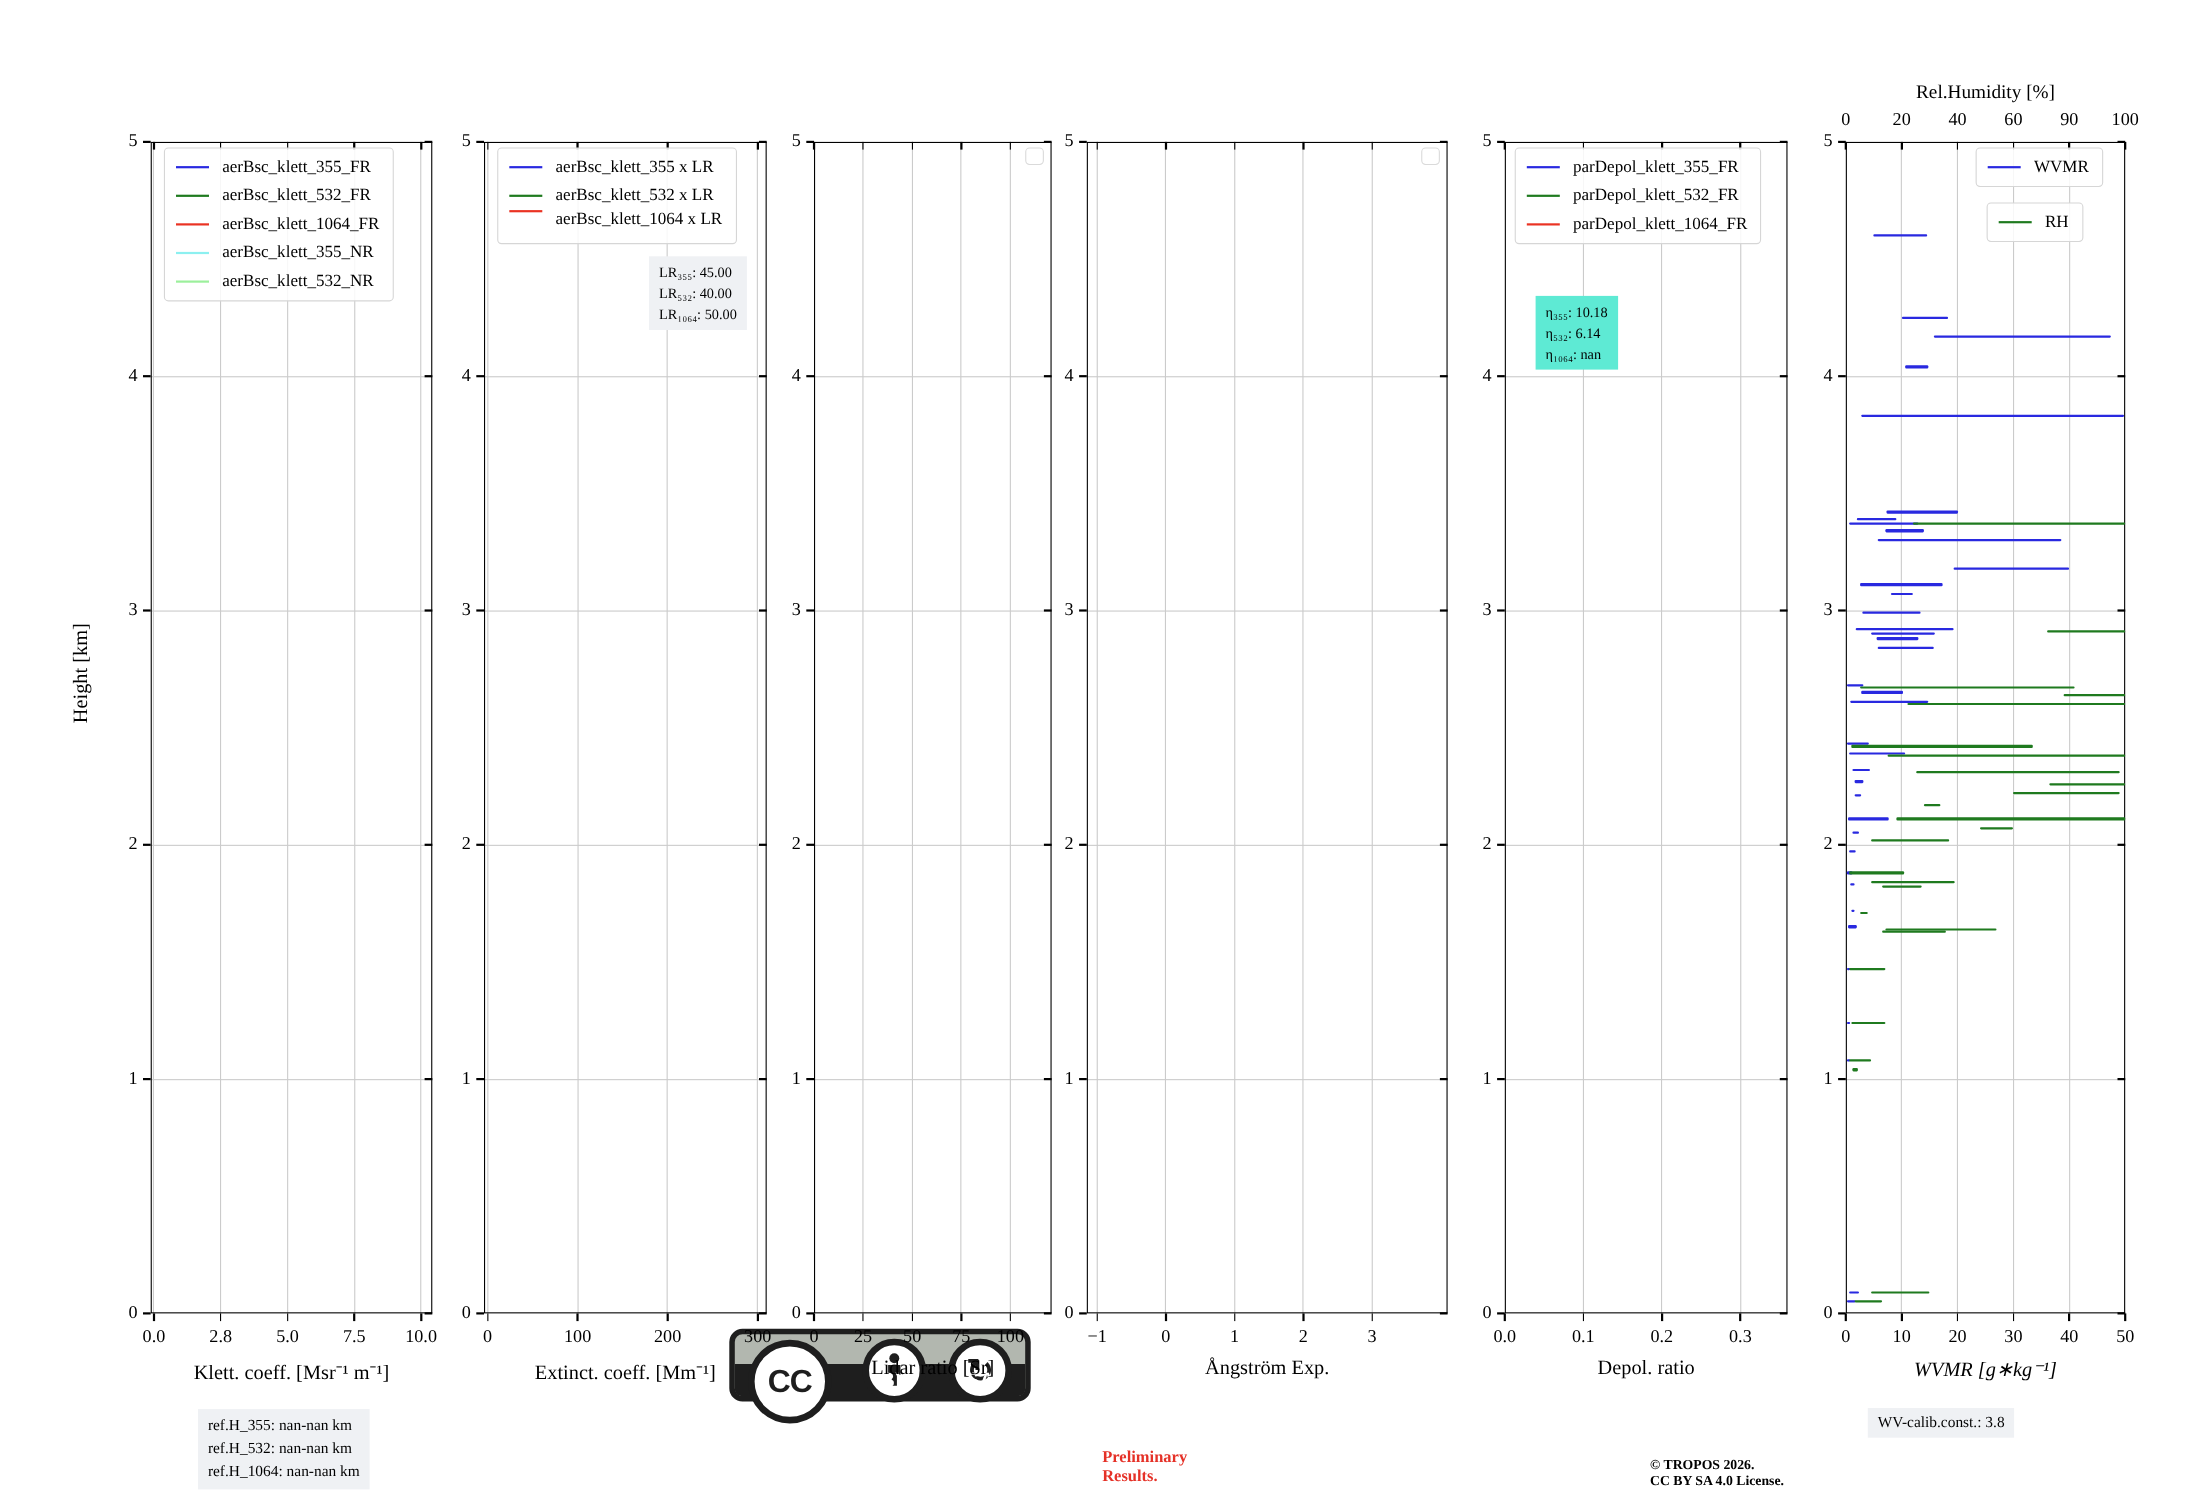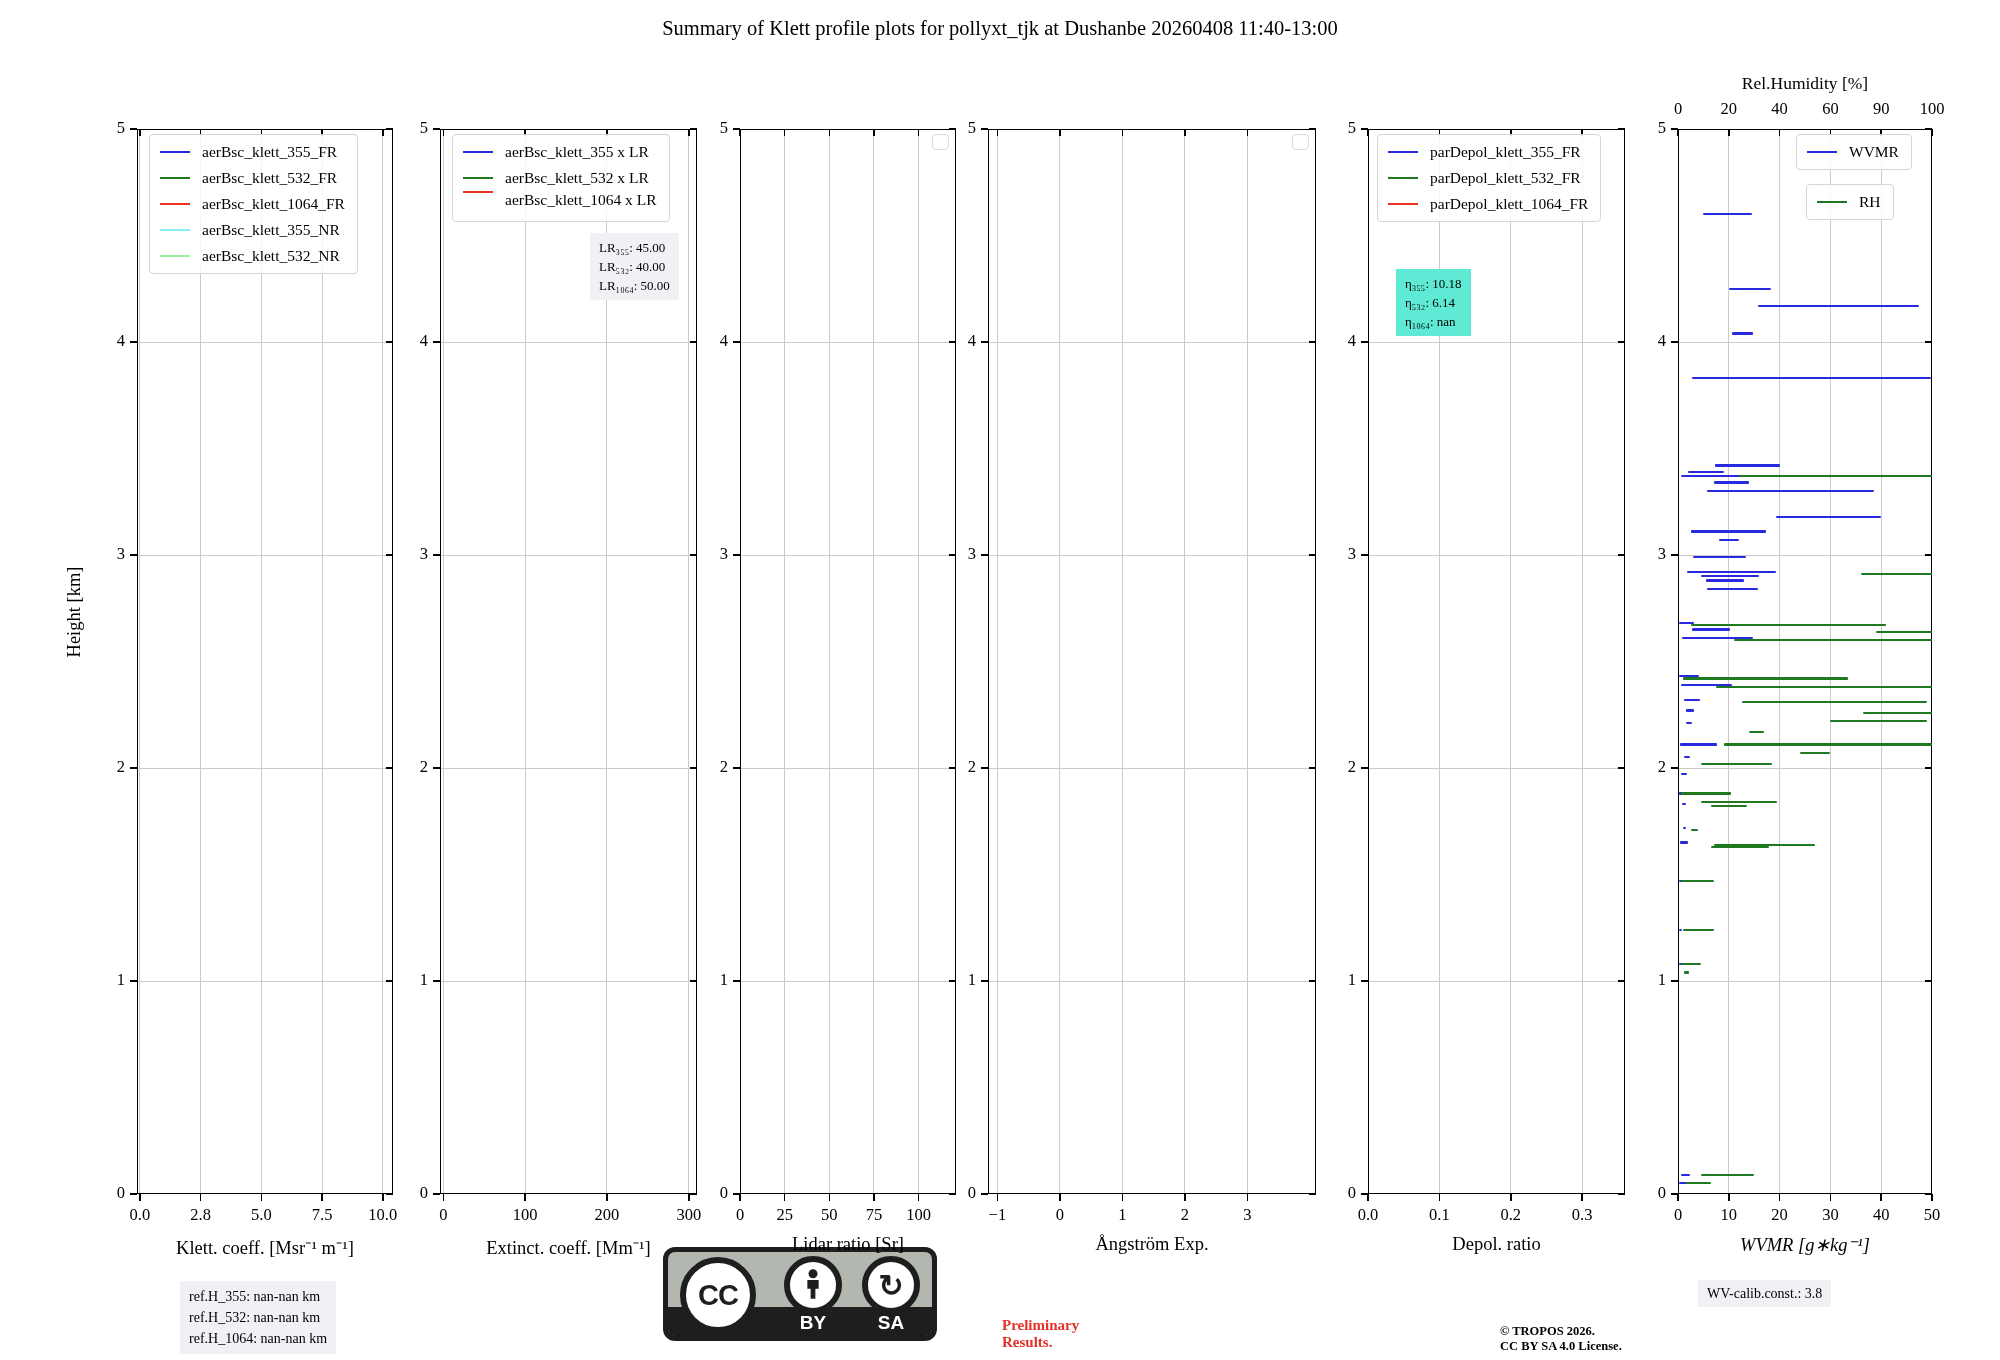--- a/index.html
+++ b/index.html
@@ -5,33 +5,32 @@
   html,body{margin:0;padding:0;background:#fff;}
   body{width:2000px;height:1360px;position:relative;font-family:"Liberation Serif","DejaVu Serif",serif;color:#000;}
   #chart{position:absolute;left:0;top:0;width:2000px;height:1360px;}
   .title{position:absolute;left:0;top:17px;width:100%;text-align:center;font-size:20.5px;}
   .ylab{position:absolute;left:20px;top:601px;width:110px;height:22px;text-align:center;font-size:18.5px;transform:rotate(-90deg);}
   .box{position:absolute;background:#eff1f4;padding:5px 9px;font-size:14px;line-height:21px;white-space:nowrap;}
   .refh{left:180px;top:1281px;}
   .wvcal{left:1698px;top:1280px;line-height:17px;}
   .prelim{position:absolute;left:1002px;top:1317px;color:#e53127;font-weight:bold;font-size:15px;line-height:17px;}
   .tropos{position:absolute;left:1500px;top:1324px;font-weight:bold;font-size:12.5px;line-height:15px;}
-  .ccbadge{position:absolute;left:663px;top:1247px;width:274px;height:94px;background:#b2b7af;border:5px solid #1e1e1e;border-radius:12px;box-sizing:border-box;}
+  .ccbadge{position:absolute;left:663px;top:1208px;width:274px;height:66px;background:#b2b7af;border:5px solid #1e1e1e;border-radius:12px;box-sizing:border-box;}
   .ccstrip{position:absolute;left:0;right:0;bottom:0;height:29px;background:#1e1e1e;border-radius:0 0 6px 6px;}
   .ccc{position:absolute;border-radius:50%;background:#fff;border:6px solid #1e1e1e;box-sizing:border-box;display:flex;align-items:center;justify-content:center;font-family:"Liberation Sans",sans-serif;font-weight:bold;color:#1e1e1e;}
   .cc-circle{left:12px;top:5px;width:76px;height:76px;font-size:29px;letter-spacing:-1px;z-index:2;}
   .person-circle{left:116px;top:4px;width:58px;height:58px;}
   .sa-circle{left:194px;top:4px;width:58px;height:58px;font-size:30px;}
   .cclabel{position:absolute;bottom:2px;color:#fff;font:bold 19px "Liberation Sans",sans-serif;width:60px;text-align:center;}
 </style>
 </head>
 <body>
 
 <div id="chart">
-  <div class="title">Summary of Klett profile plots for pollyxt_tjk at Dushanbe 20260408 11:40-13:00</div>
   <div class="ylab">Height [km]</div>
 
   <div class="box refh">
     <div>ref.H_355: nan-nan km</div>
     <div>ref.H_532: nan-nan km</div>
     <div>ref.H_1064: nan-nan km</div>
   </div>
 
   <div class="ccbadge">
     <div class="ccstrip"></div>

